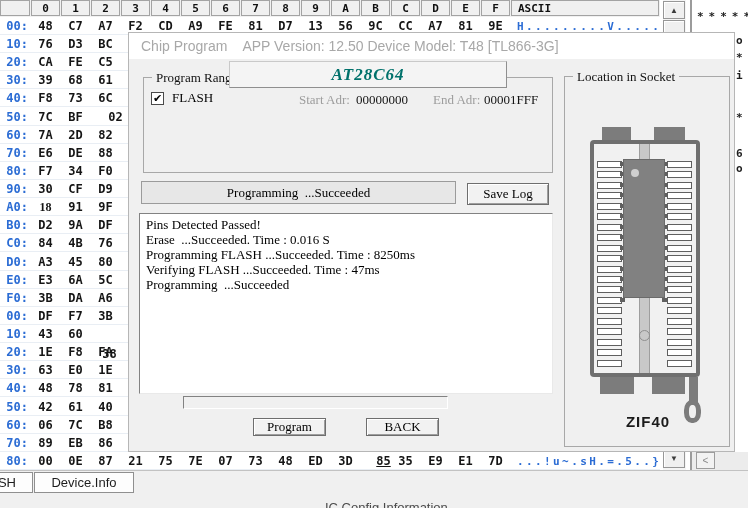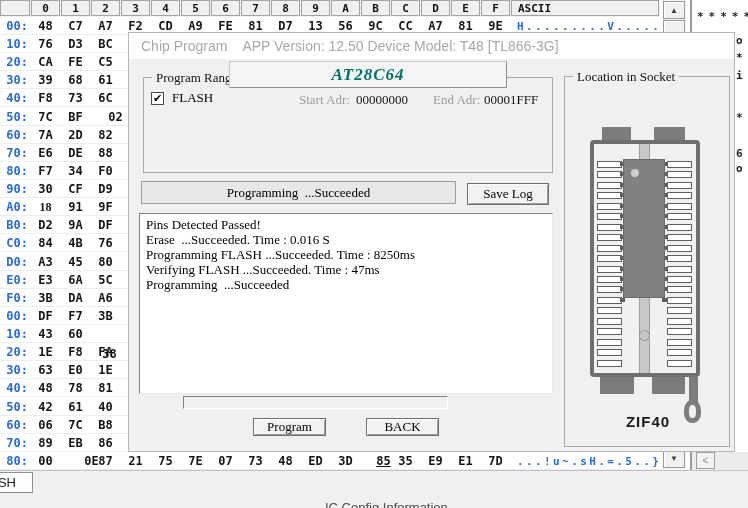--- a/index.html
+++ b/index.html
@@ -316,21 +316,21 @@
           <div class="sep"></div>
           <div class="addr">70:</div>
           <div class="byte" style="left: 31px;">89</div>
           <div class="byte" style="left: 61px;">EB</div>
           <div class="byte" style="left: 91px;">86</div>
         </div>
         <div class="hrow" style="top: 435px;">
           <div class="sep"></div>
           <div class="addr">80:</div>
           <div class="byte" style="left: 31px;">00</div>
-          <div class="byte" style="left: 61px; margin-left: 16px;">0E</div>
+          <div class="byte" style="left: 61px;">0E</div>
           <div class="byte" style="left: 91px;">87</div>
           <div class="byte" style="left: 121px;">21</div>
           <div class="byte" style="left: 151px;">75</div>
           <div class="byte" style="left: 181px;">7E</div>
           <div class="byte" style="left: 211px;">07</div>
           <div class="byte" style="left: 241px;">73</div>
           <div class="byte" style="left: 271px;">48</div>
           <div class="byte" style="left: 301px;">ED</div>
           <div class="byte" style="left: 331px;">3D</div>
           <div class="byte" style="left: 369px; text-decoration: underline;">85</div>
@@ -358,20 +358,21 @@
       <div class="frag" style="left: 44px; top: 111px;">*</div>
       <div class="frag" style="left: 44px; top: 147px;">6</div>
       <div class="frag" style="left: 44px; top: 162px;">o</div>
     </div>
   <div class="bg-hscroll">
     <div class="hs-left">&lt;</div>
   </div>
 
   <div class="bottombar">
     <div class="tab tab-partial">FLASH</div>
+    <div class="tab tab-device">Device.Info</div>
     <div class="ic-config">IC Config Information</div>
   </div>
 
   <div class="dialog">
     <div class="dlg-title">
       <span>Chip Program</span>
       <span>APP Version: 12.50 Device Model: T48 [TL866-3G]</span>
     </div>
 
     <div class="groupbox gb-range">

